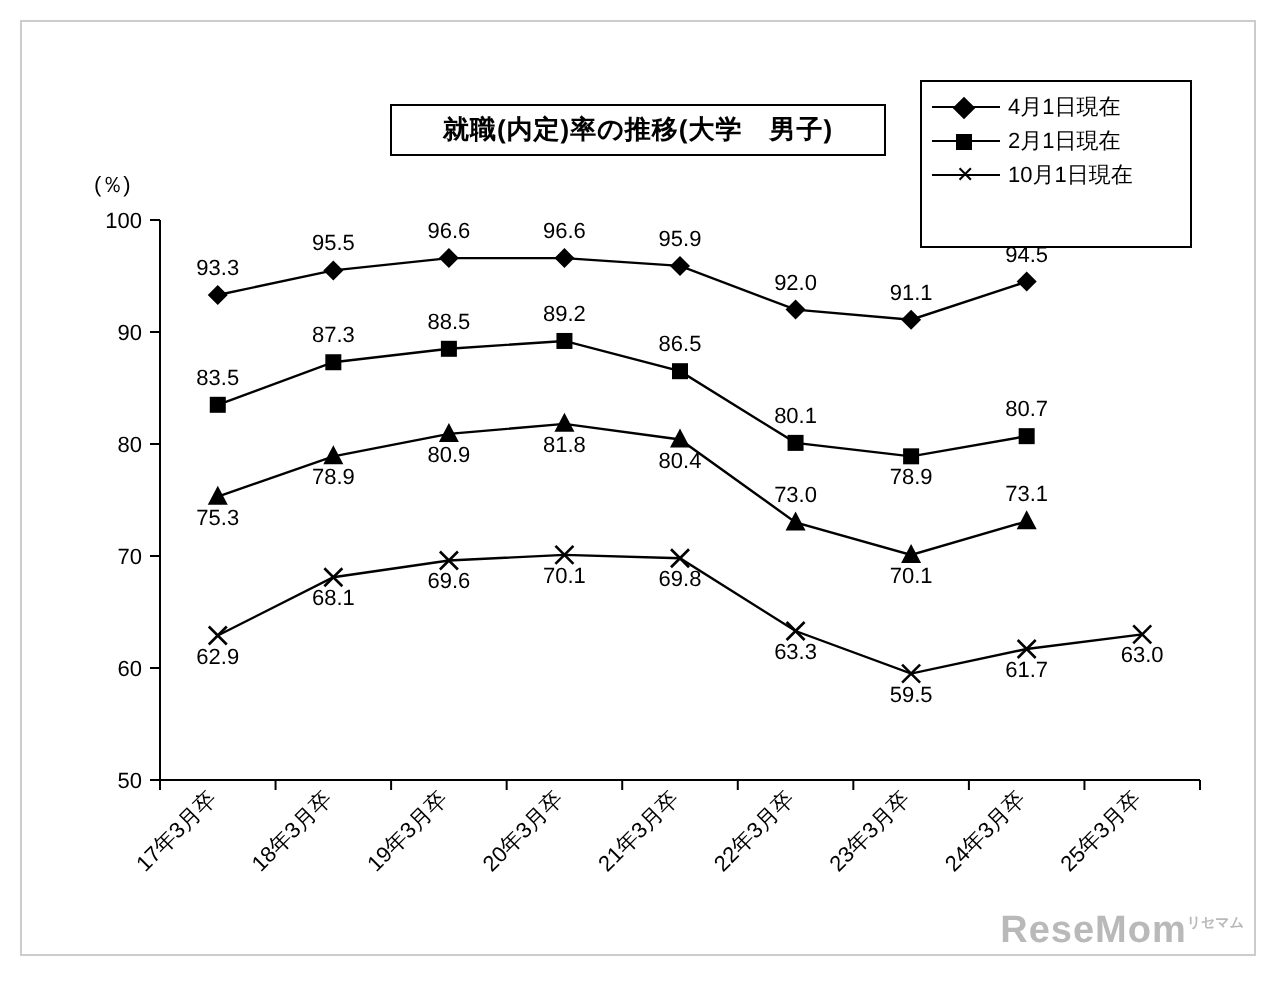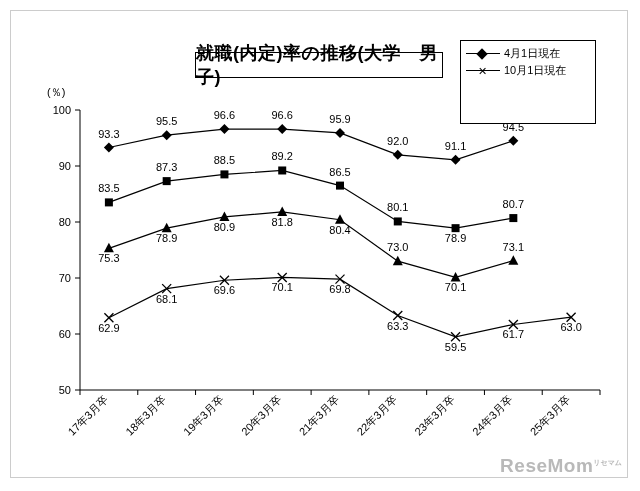--- a/index.html
+++ b/index.html
@@ -38,21 +38,21 @@
     position: absolute;
     left: 195px;
     top: 52px;
     width: 248px;
     height: 26px;
     border: 1px solid #000000;
     box-sizing: border-box;
     display: flex;
     align-items: center;
     justify-content: center;
-    font-size: 18px;
+    font-size: 13px;
     font-weight: bold;
     color: #000000;
     letter-spacing: 0.5px;
     background: #ffffff;
   }
   .legend-box {
     position: absolute;
     left: 460px;
     top: 40px;
     width: 136px;
@@ -147,20 +147,27 @@
 
   <div class="title-box">就職(内定)率の推移(大学　男子)</div>
 
   <div class="legend-box">
     <div class="legend-row">
       <span class="legend-sym">
         <span class="ln"></span>
           <span class="mk mk-diamond"></span>
       </span>
       <span>4月1日現在</span>
+    </div>
+    <div class="legend-row">
+      <span class="legend-sym">
+        <span class="ln"></span>
+          <span class="mk mk-square"></span>
+      </span>
+      <span>2月1日現在</span>
     </div>
     <div class="legend-row">
       <span class="legend-sym">
         <span class="ln"></span>
           <span class="mk mk-x">✕</span>
       </span>
       <span>10月1日現在</span>
     </div>
   </div>
 

